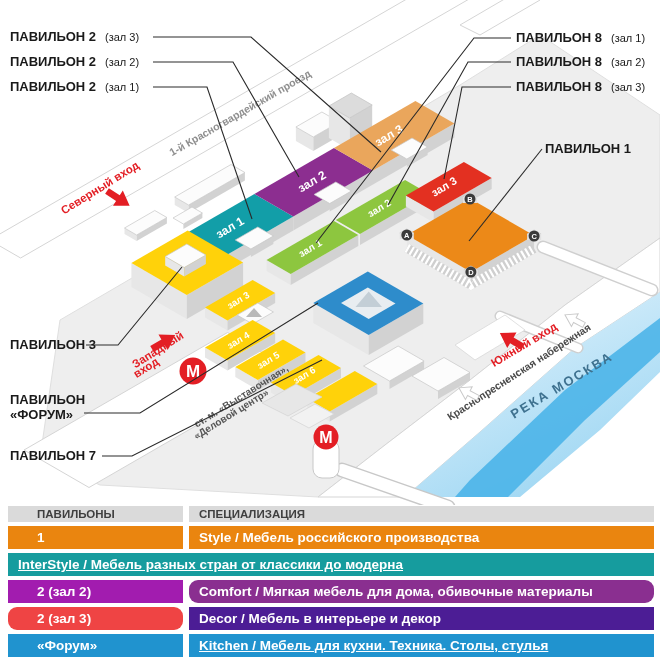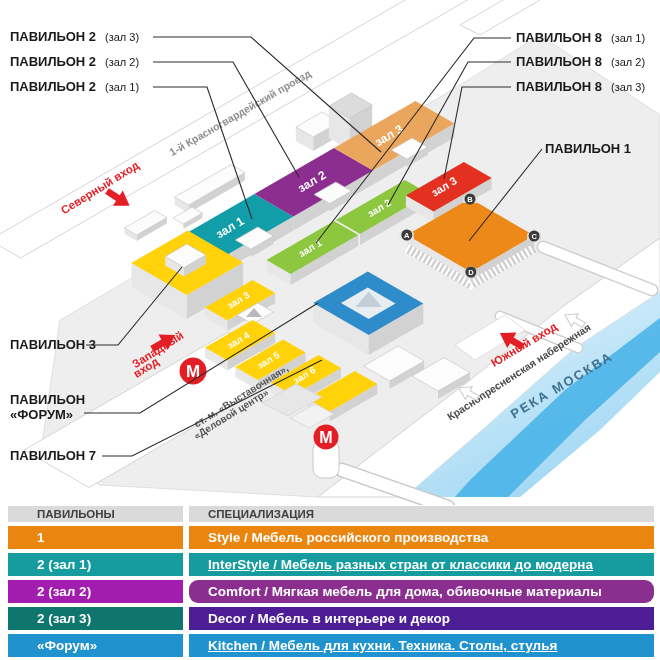--- a/index.html
+++ b/index.html
@@ -16,21 +16,21 @@
   .side-sw{fill:#e7e7e7;}
   .side-se{fill:#d2d2d2;}
   .whitebox{fill:#fcfcfc;stroke:#c6c6c6;stroke-width:0.7;}
   
   .tbl{position:absolute;left:8px;top:506px;width:646px;}
   .thead{display:flex;gap:6px;height:16px;}
   .th{background:#dadada;color:#3f3f3f;font-weight:bold;font-size:11.5px;line-height:16px;}
   .trow{display:flex;gap:6px;margin-top:4px;height:23px;}
   .td{color:#fff;font-weight:bold;font-size:13.5px;line-height:23px;white-space:nowrap;overflow:hidden;}
   .c1{width:175px;padding-left:29px;box-sizing:border-box;flex:none;}
-  .c2{flex:1;padding-left:19px;box-sizing:border-box;}
+  .c2{flex:1;padding-left:10px;box-sizing:border-box;}
 </style>
 </head>
 <body>
 
 <div id="stage">
 
 <svg width="660" height="505" viewBox="0 0 660 505">
 
   <defs>
     <linearGradient id="rivg" x1="0" y1="0" x2="0.6" y2="1">
@@ -293,29 +293,28 @@
 <div class="tbl">
   <div class="thead">
     <div class="th c1">ПАВИЛЬОНЫ</div>
     <div class="th c2">СПЕЦИАЛИЗАЦИЯ</div>
   </div>
   <div class="trow">
     <div class="td c1" style="background-color: rgb(234, 133, 15);">1</div>
     <div class="td c2" style="background-color: rgb(234, 133, 15);">Style / Мебель российского производства</div>
   </div>
   <div class="trow">
-    <div class="td c1" style="background-color: rgb(22, 156, 158);">2 (зал 1)</div>
     <div class="td c2" style="background-color: rgb(22, 156, 158); text-decoration: underline;">InterStyle / Мебель разных стран от классики до модерна</div>
   </div>
   <div class="trow">
     <div class="td c1" style="background-color: #a21caf;">2 (зал 2)</div>
     <div class="td c2" style="background-color: rgb(138, 47, 144); border-radius: 9px;">Comfort / Мягкая мебель для дома, обивочные материалы</div>
   </div>
   <div class="trow">
-    <div class="td c1" style="background-color: #0f766e;">2 (зал 3)</div>
+    <div class="td c1" style="background-color: #ef4444; border-radius: 9px;">2 (зал 3)</div>
     <div class="td c2" style="background-color: #4c1d95;">Decor / Мебель в интерьере и декор</div>
   </div>
   <div class="trow">
     <div class="td c1" style="background-color: rgb(32, 147, 207);">«Форум»</div>
     <div class="td c2" style="background-color: rgb(32, 147, 207); text-decoration: underline;">Kitchen / Мебель для кухни. Техника. Столы, стулья</div>
   </div>
 
 </div>
 
 </div>

